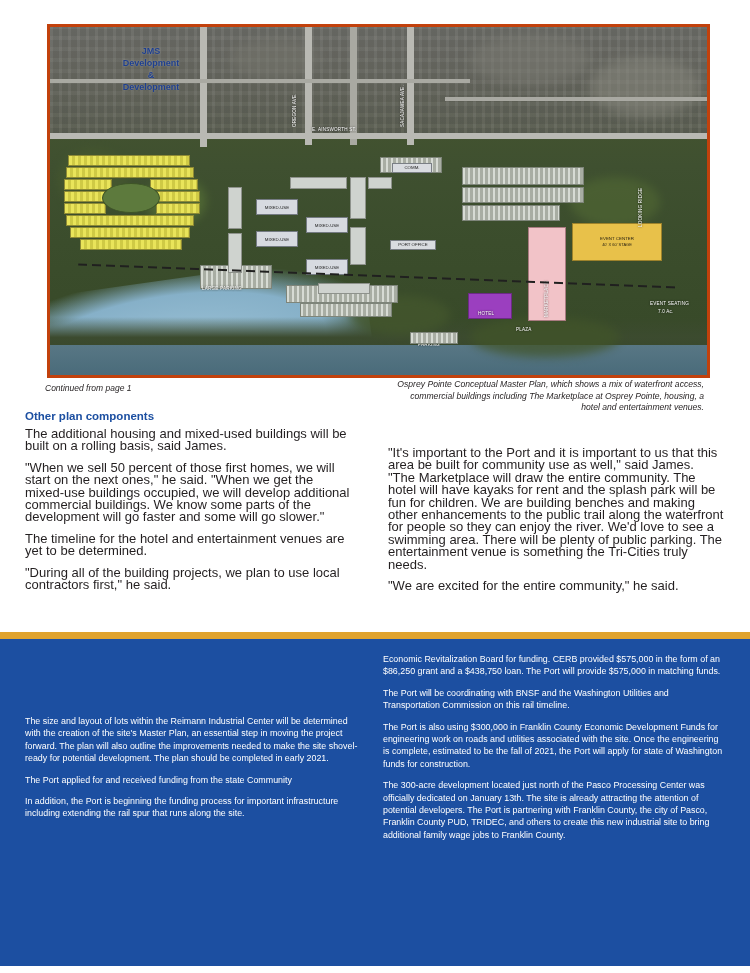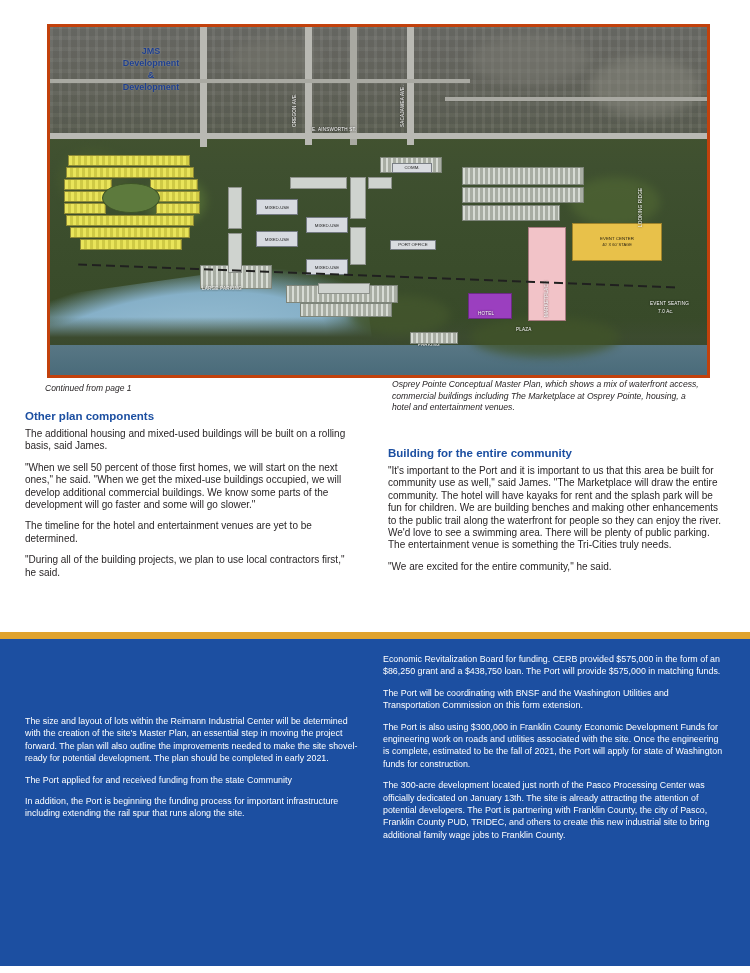--- a/index.html
+++ b/index.html
@@ -92,30 +92,30 @@
     transform:rotate(2.2deg);
   }
   .greenblob{position:absolute;border-radius:50%;background:#46582f;filter:blur(5px);opacity:.75;}
   
   .cont-from{
     position:absolute;left:25px;top:383px;width:200px;
     font-style:italic;font-size:8.5px;color:#231f20;margin-left:20px;
   }
   .map-caption{
     position:absolute;left:392px;top:379px;width:312px;
-    font-style:italic;font-size:8.6px;line-height:11.5px;text-align:left;color:#231f20;
+    font-style:italic;font-size:8.6px;line-height:11.5px;text-align:right;color:#231f20;
   }
   
   .col-left{position:absolute;left:25px;top:410px;width:330px;}
   .col-right{position:absolute;left:388px;top:447px;width:336px;}
   h3.sub{
     color:#1c4fa1;font-size:11.5px;font-weight:bold;margin:0 0 6px 0;
   }
   p.body{
-    font-size:10px;line-height:12.4px;margin:0 0 9px 0;text-align:left;
+    font-size:13px;line-height:12.4px;margin:0 0 9px 0;text-align:left;
   }
   
   .gold-bar{
     position:absolute;left:0;top:632px;width:750px;height:7px;background:#e0a32e;
   }
   .blue{
     position:absolute;left:0;top:639px;width:750px;height:334px;background:#1c4fa1;
   }
   .blue .inner{position:absolute;inset:0;}
   .blue-title{
@@ -241,34 +241,33 @@
 
 <div class="col-left">
   <h3 class="sub">Other plan components</h3>
   <p class="body">The additional housing and mixed-used buildings will be built on a rolling basis, said James.</p>
   <p class="body">"When we sell 50 percent of those first homes, we will start on the next ones," he said. "When we get the mixed-use buildings occupied, we will develop additional commercial buildings.  We know some parts of the development will go faster and some will go slower."</p>
   <p class="body">The timeline for the hotel and entertainment venues are yet to be determined.</p>
   <p class="body">"During all of the building projects, we plan to use local contractors first," he said.</p>
 </div>
 
 <div class="col-right">
-  <h3 class="sub">Building for the entire community</h3>
   <p class="body">"It's important to the Port and it is important to us that this area be built for community use as well," said James.  "The Marketplace will draw the entire community.  The hotel will have kayaks for rent and the splash park will be fun for children.  We are building benches and making other enhancements to the public trail along the waterfront for people so they can enjoy the river. We'd love to see a swimming area.  There will be plenty of public parking. The entertainment venue is something the Tri-Cities truly needs.</p>
   <p class="body">"We are excited for the entire community," he said.</p>
 </div>
 
 <div class="gold-bar"></div>
 <div class="blue">
   <div class="inner">
     <div class="blue-left">
       <p>The size and layout of lots within the Reimann Industrial Center will be determined with the creation of the site's Master Plan, an essential step in moving the project forward. The plan will also outline the improvements needed to make the site shovel-ready for potential development. The plan should be completed in early 2021.</p>
       <p>The Port applied for and received funding from the state Community</p>
       <p>In addition, the Port is beginning the funding process for important infrastructure including extending the rail spur that runs along the site.</p>
     </div>
     <div class="blue-right">
       <p>Economic Revitalization Board for funding.  CERB provided $575,000 in the form of an $86,250 grant and a $438,750 loan.  The Port will provide $575,000 in matching funds.</p>
-      <p>The Port will be coordinating with BNSF and the Washington Utilities and Transportation Commission on this form extension.</p>
+      <p>The Port will be coordinating with BNSF and the Washington Utilities and Transportation Commission on this rail timeline.</p>
       <p>The Port is also using $300,000 in Franklin County Economic Development Funds for engineering work on roads and utilities associated with the site.  Once the engineering is complete, estimated to be the fall of 2021, the Port will apply for state of Washington funds for construction.</p>
       <p>The 300-acre development located just north of the Pasco Processing Center was officially dedicated on January 13th. The site is already attracting the attention of potential developers. The Port is partnering with Franklin County, the city of Pasco, Franklin County PUD, TRIDEC, and others to create this new industrial site to bring additional family wage jobs to Franklin County.</p>
     </div>
   </div>
 </div>
 <div class="bottom-strip"></div>
 
 </body></html>

